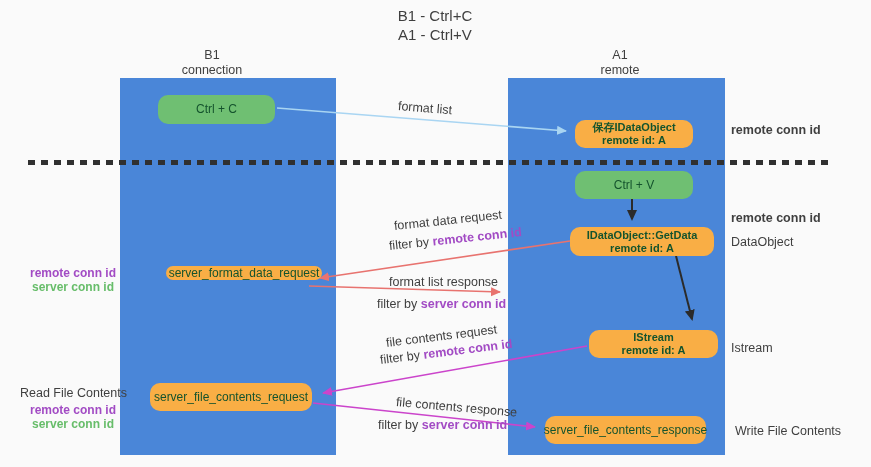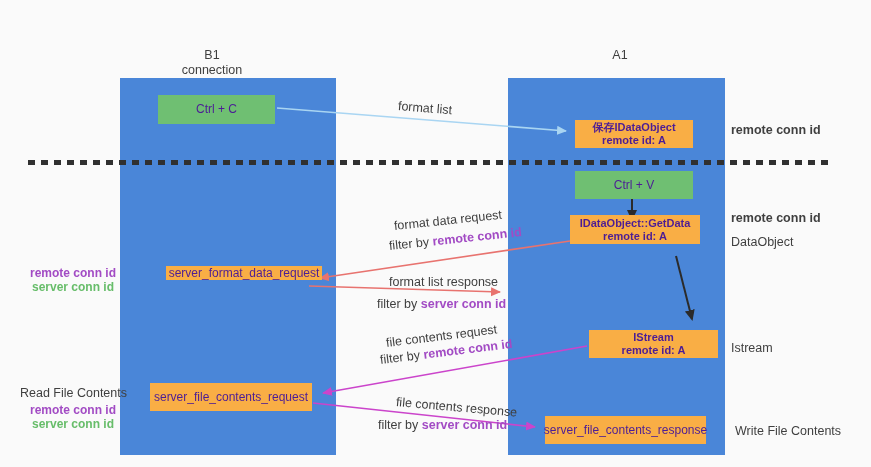--- a/index.html
+++ b/index.html
@@ -27,22 +27,22 @@
   .lane{
     position:absolute;top:78px;height:377px;
     background:var(--lane-blue,#4a86d8);
   }
   .divider{
     position:absolute;left:28px;top:160px;width:802px;height:5px;
     background:repeating-linear-gradient(90deg,var(--divider,#303030) 0 7px,transparent 7px 13px);
   }
   .node{
     position:absolute;display:flex;align-items:center;justify-content:center;
-    flex-direction:column;color:#4c1d95;
-    font-size:12px;line-height:13px;
+    flex-direction:column;color:#14532d;
+    font-size:12px;line-height:13px;border-radius:10px;
   }
   .node.green{background:var(--node-green,#6fbf72);}
   .node.orange{background:var(--node-orange,#f9ae45);}
   .node .l2{font-size:11px;}
   .node.twoline{font-size:11px;font-weight:bold;}
   .lbl{
     position:absolute;white-space:nowrap;
     font-size:12.5px;color:var(--text-dark,#3f3f3f);
     transform-origin:left center;
   }
@@ -54,27 +54,32 @@
   }
   .annot.big{font-size:12.5px;}
   .annot.center{text-align:center;}
   svg.arrows{position:absolute;left:0;top:0;pointer-events:none;}
 </style>
 </head>
 <body>
 
 <div class="stage">
 
+  <div class="title">
+    <div>B1 - Ctrl+C</div>
+    <div>A1 - Ctrl+V</div>
+  </div>
 
   <div class="col-header" style="left:152px">
     <div>B1</div>
     <div>connection</div>
   </div>
   <div class="col-header" style="left:560px">
     <div>A1</div>
+    <div>remote</div>
   </div>
 
   <div class="lane" style="left:120px;width:216px"></div>
   <div class="lane" style="left:508px;width:217px"></div>
 
   <div class="divider"></div>
 
   <svg class="arrows" width="871" height="467" viewBox="0 0 871 467">
     <defs>
       <marker id="m-blue" markerUnits="userSpaceOnUse" markerWidth="11" markerHeight="10" refX="9" refY="4.5" orient="auto">
@@ -105,21 +110,21 @@
 
   <div class="node orange twoline" style="left:575px;top:120px;width:118px;height:28px">
     <div>保存IDataObject</div>
     <div class="l2">remote id: A</div>
   </div>
 
   <div class="node green" style="left:575px;top:171px;width:118px;height:28px">
     <div>Ctrl + V</div>
   </div>
 
-  <div class="node orange twoline" style="left:570px;top:215px;width:130px;height:29px">
+  <div class="node orange twoline" style="left:570px;top:227px;width:144px;height:29px">
     <div>IDataObject::GetData</div>
     <div class="l2">remote id: A</div>
   </div>
 
   <div class="node orange" style="left:166px;top:266px;width:156px;height:14px">
     <div>server_format_data_request</div>
   </div>
 
 
   <div class="node orange twoline" style="left:589px;top:330px;width:129px;height:28px">

